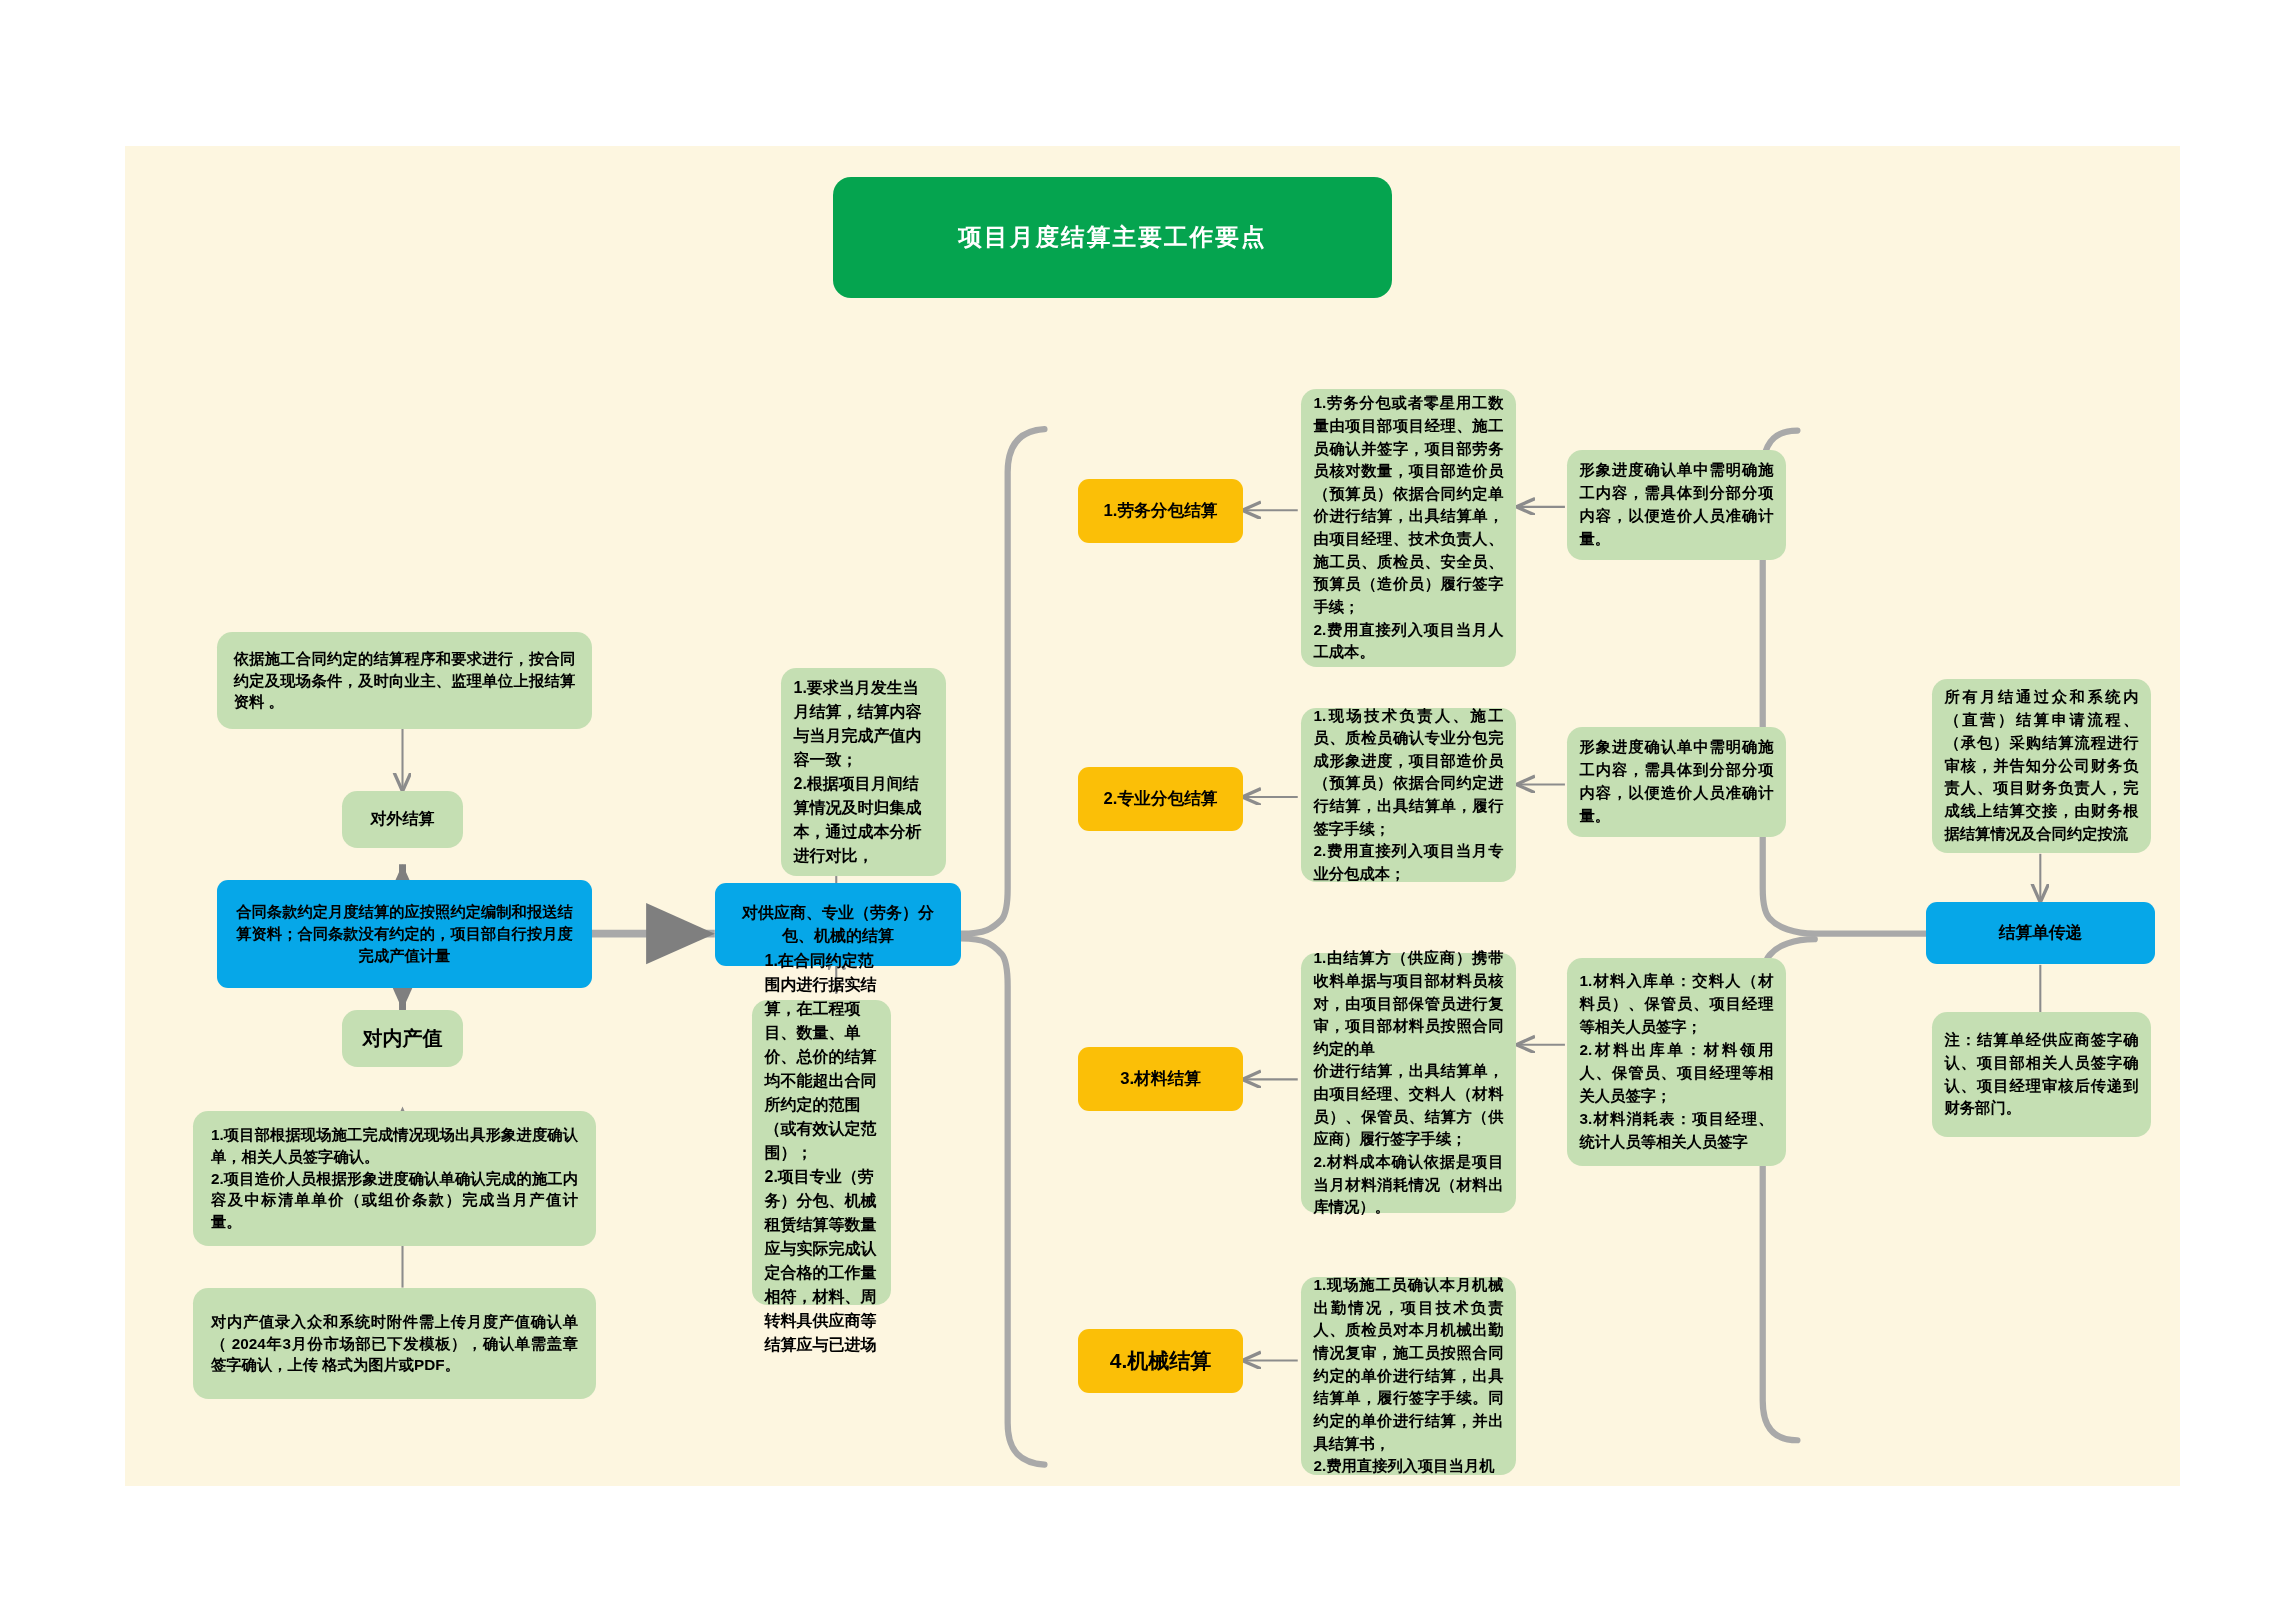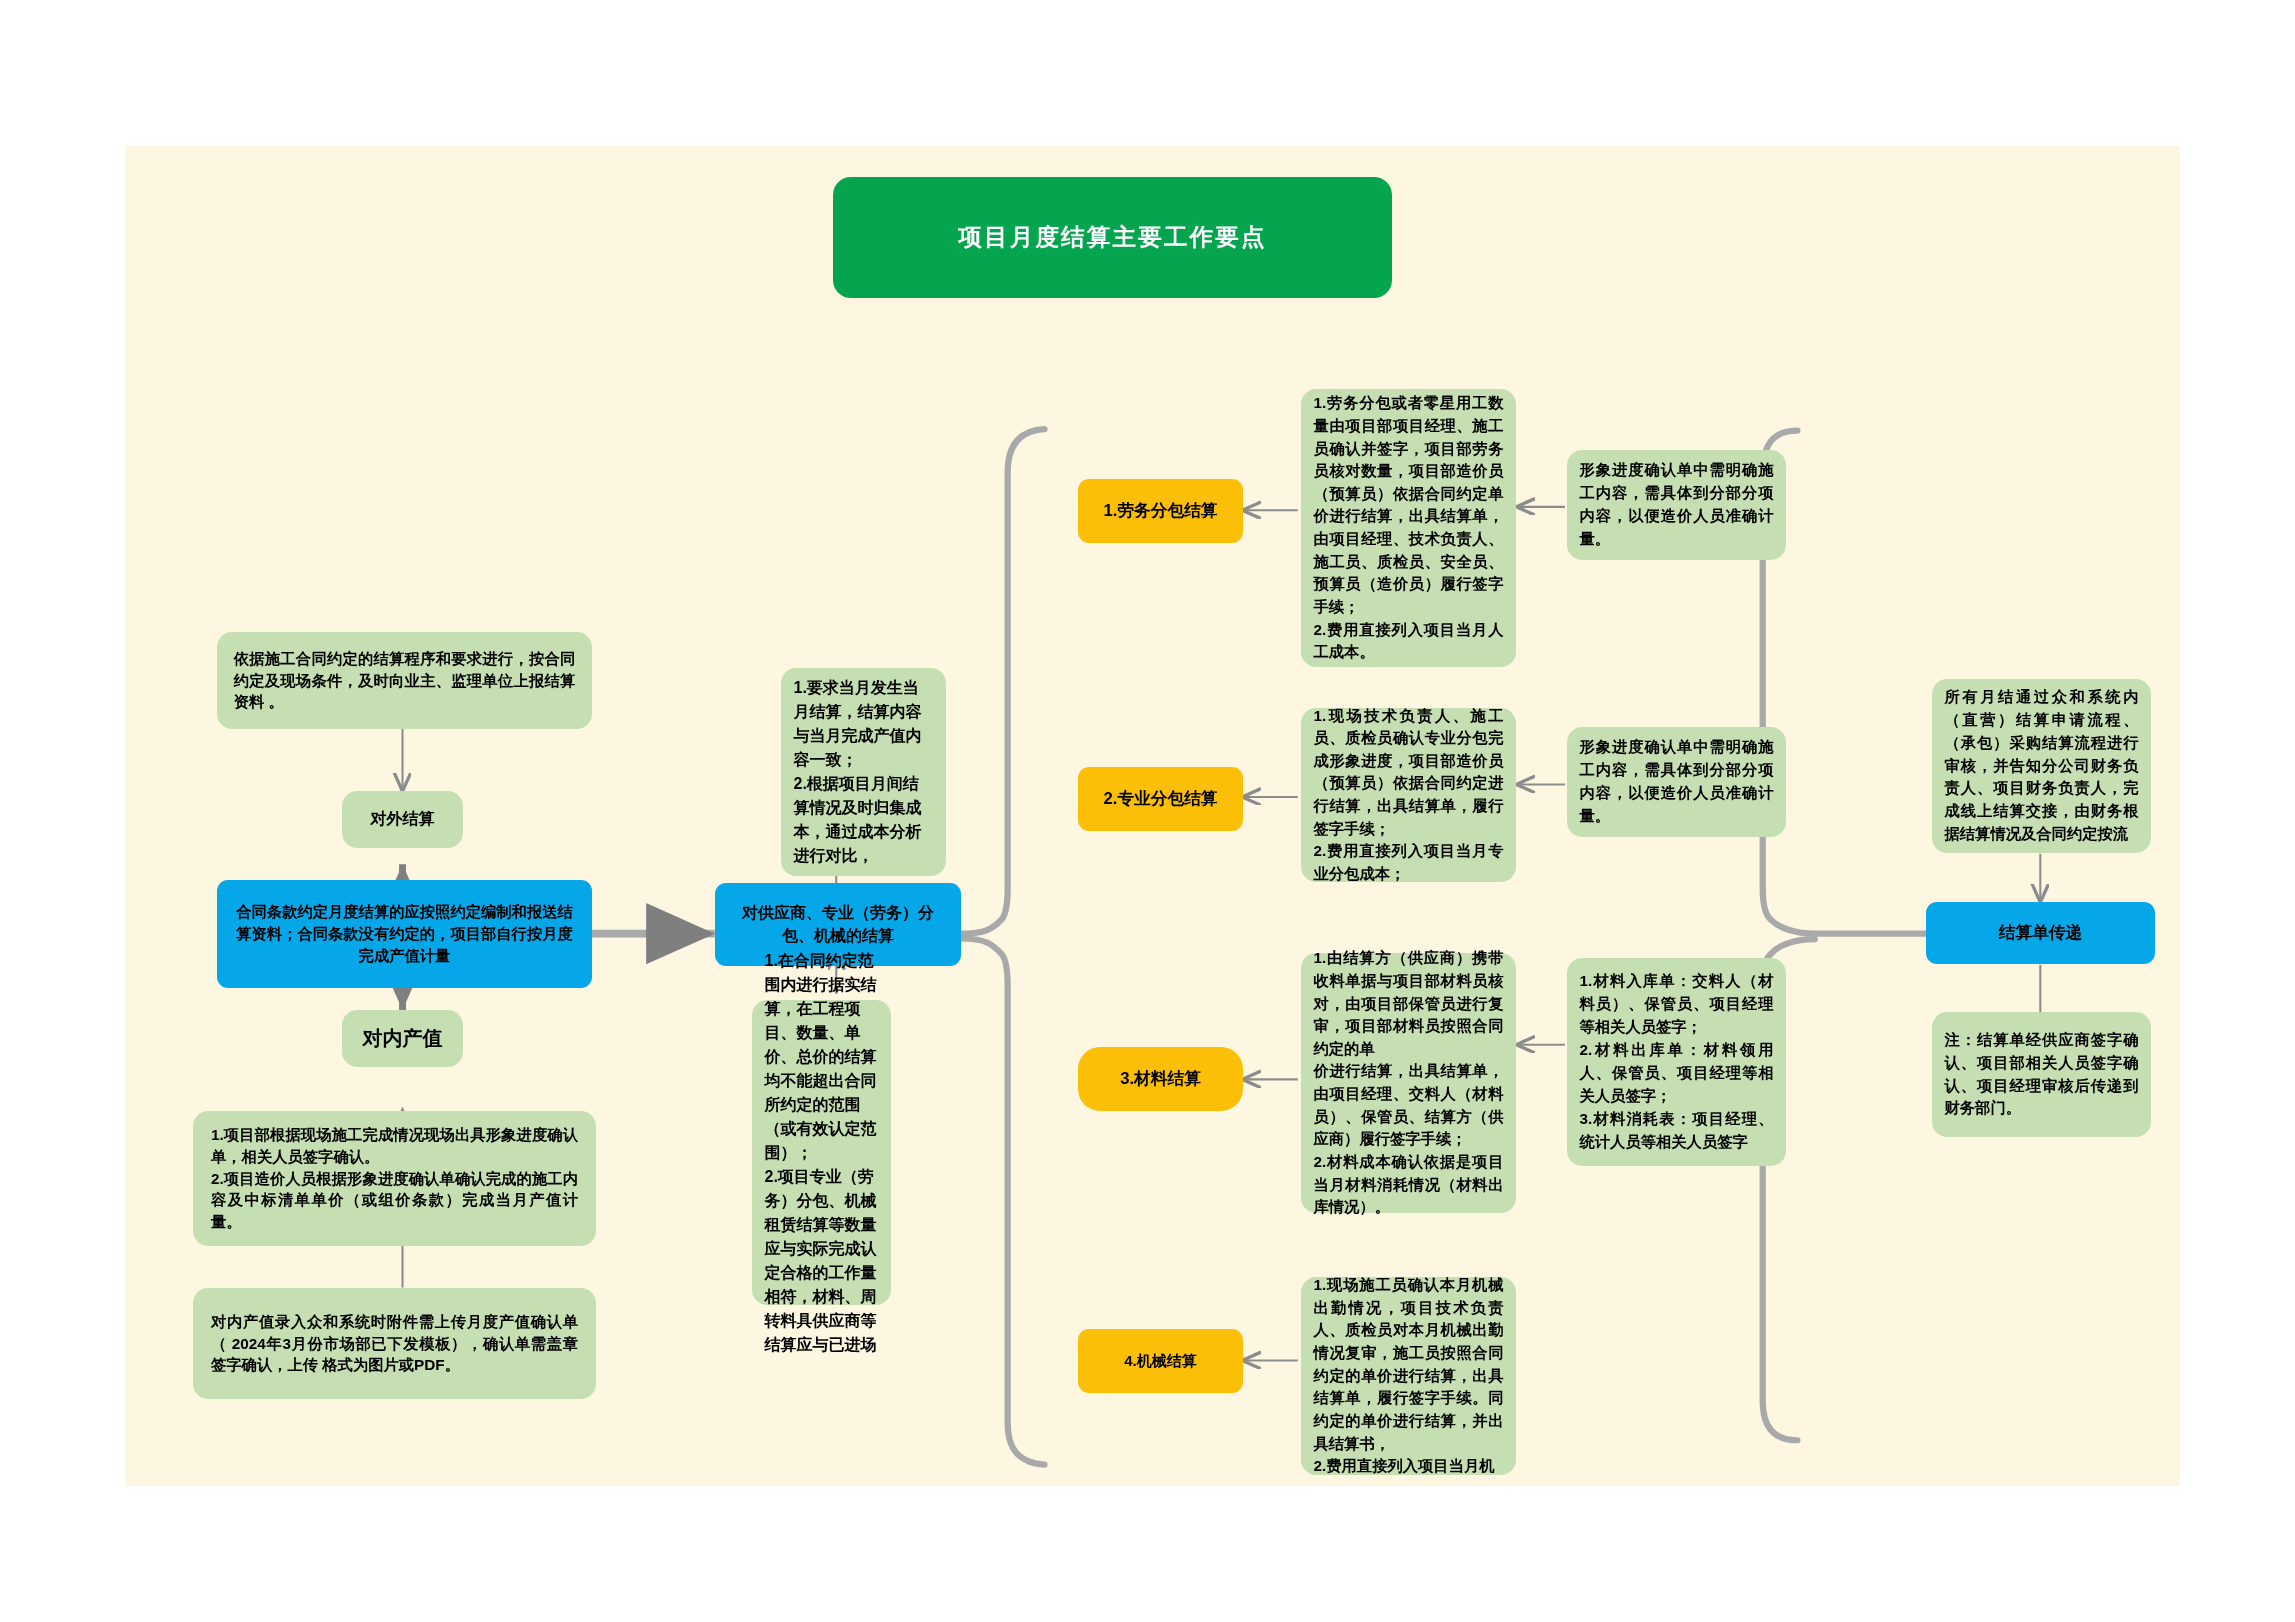--- a/index.html
+++ b/index.html
@@ -94,29 +94,29 @@
   <div class="node orange" style="left:1078px;top:479px;width:165px;height:64px;font-size:16.7px;border-radius:11px;">1.劳务分包结算</div>
   <div class="node green txt-left just" style="left:1301px;top:389px;width:215px;height:278px;font-size:15.3px;padding:11px 12.5px;line-height:1.48;">1.劳务分包或者零星用工数量由项目部项目经理、施工员确认并签字，项目部劳务员核对数量，项目部造价员（预算员）依据合同约定单价进行结算，出具结算单，由项目经理、技术负责人、施工员、质检员、安全员、预算员（造价员）履行签字手续；
 2.费用直接列入项目当月人工成本。</div>
   <div class="node green txt-left just" style="left:1567px;top:450px;width:219px;height:110px;font-size:15.3px;padding:11px 12.5px;line-height:1.5;">形象进度确认单中需明确施工内容，需具体到分部分项内容，以便造价人员准确计量。</div>
 
   <div class="node orange" style="left:1078px;top:767px;width:165px;height:64px;font-size:16.7px;border-radius:11px;">2.专业分包结算</div>
   <div class="node green txt-left just" style="left:1301px;top:708px;width:215px;height:174px;font-size:15.3px;padding:11px 12.5px;line-height:1.48;">1.现场技术负责人、施工员、质检员确认专业分包完成形象进度，项目部造价员（预算员）依据合同约定进行结算，出具结算单，履行签字手续；
 2.费用直接列入项目当月专业分包成本；</div>
   <div class="node green txt-left just" style="left:1567px;top:727px;width:219px;height:110px;font-size:15.3px;padding:11px 12.5px;line-height:1.5;">形象进度确认单中需明确施工内容，需具体到分部分项内容，以便造价人员准确计量。</div>
 
-  <div class="node orange" style="left:1078px;top:1047px;width:165px;height:64px;font-size:16.7px;border-radius:22px;">3.材料结算</div>
+  <div class="node orange" style="left:1078px;top:1047px;width:165px;height:64px;font-size:16.7px;border-radius:11px;">3.材料结算</div>
   <div class="node green txt-left just" style="left:1301px;top:953px;width:215px;height:260px;font-size:15.3px;padding:11px 12.5px;line-height:1.48;">1.由结算方（供应商）携带收料单据与项目部材料员核对，由项目部保管员进行复审，项目部材料员按照合同约定的单
 价进行结算，出具结算单，由项目经理、交料人（材料员）、保管员、结算方（供应商）履行签字手续；
 2.材料成本确认依据是项目当月材料消耗情况（材料出库情况）。</div>
   <div class="node green txt-left just" style="left:1567px;top:958px;width:219px;height:208px;font-size:15.3px;padding:11px 12.5px;line-height:1.5;">1.材料入库单：交料人（材料员）、保管员、项目经理等相关人员签字；
 2.材料出库单：材料领用人、保管员、项目经理等相关人员签字；
 3.材料消耗表：项目经理、统计人员等相关人员签字</div>
 
-  <div class="node orange" style="left:1078px;top:1329px;width:165px;height:64px;font-size:15px;border-radius:11px;">4.机械结算</div>
+  <div class="node orange" style="left:1078px;top:1329px;width:165px;height:64px;font-size:21px;border-radius:11px;">4.机械结算</div>
   <div class="node green txt-left just" style="left:1301px;top:1277px;width:215px;height:198px;font-size:15.3px;padding:11px 12.5px;line-height:1.48;">1.现场施工员确认本月机械出勤情况，项目技术负责人、质检员对本月机械出勤情况复审，施工员按照合同约定的单价进行结算，出具结算单，履行签字手续。同约定的单价进行结算，并出具结算书，
 2.费用直接列入项目当月机</div>
 
   <div class="node green txt-left just" style="left:1932px;top:679px;width:219px;height:174px;font-size:15.3px;padding:11px 12.5px;line-height:1.5;">所有月结通过众和系统内（直营）结算申请流程、（承包）采购结算流程进行审核，并告知分公司财务负责人、项目财务负责人，完成线上结算交接，由财务根据结算情况及合同约定按流</div>
 
   <div class="node blue" style="left:1926px;top:902px;width:229px;height:62px;font-size:16.7px;color:#000;border-radius:11px;">结算单传递</div>
 
   <div class="node green txt-left just" style="left:1932px;top:1012px;width:219px;height:125px;font-size:15.3px;padding:11px 12.5px;line-height:1.5;">注：结算单经供应商签字确认、项目部相关人员签字确认、项目经理审核后传递到财务部门。</div>
 </div>
 

